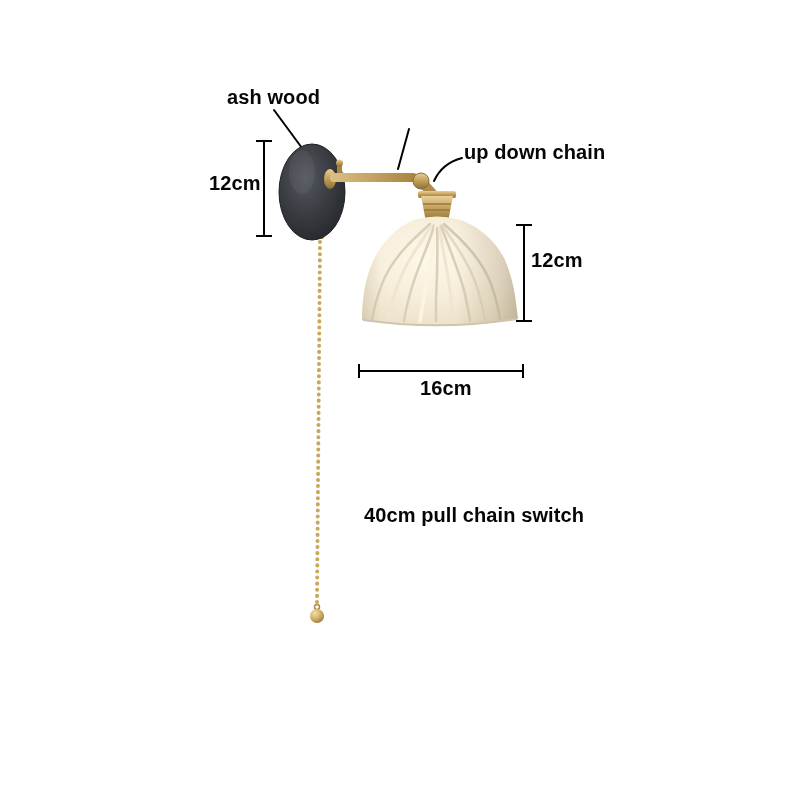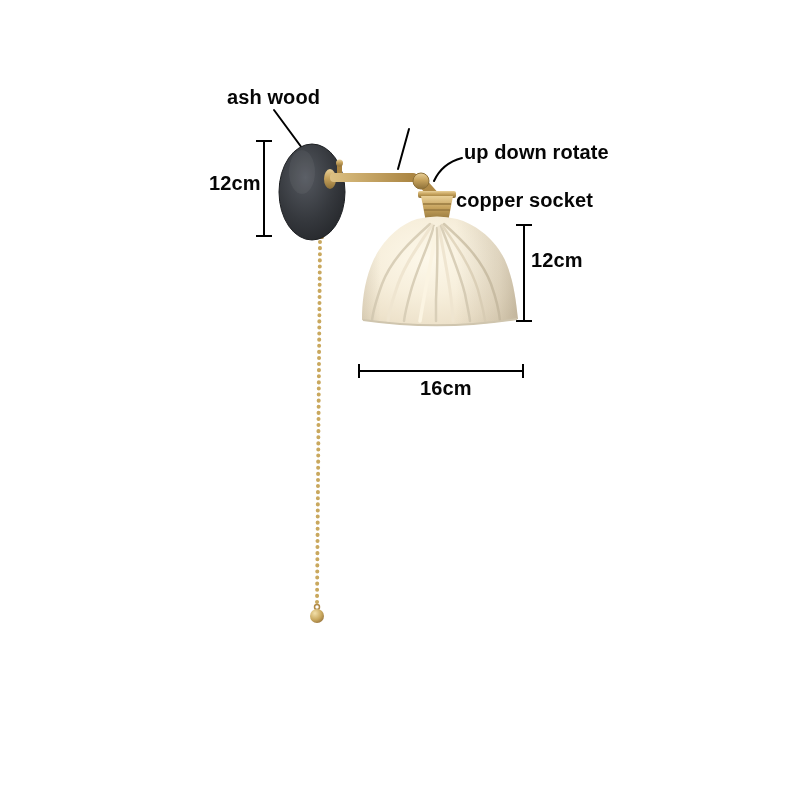--- a/index.html
+++ b/index.html
@@ -126,18 +126,18 @@
         <path d="M442,225 C455,244 470,264 478,290 C481,302 484,312 485,321" stroke="#e3d8c0" stroke-width="2.5"></path>
         <path d="M444,224 C462,240 481,258 491,284 C496,298 499,310 500,321" stroke="#d4c9b0" stroke-width="2.5"></path>
       </g>
       <path d="M417,219 C400,224 380,242 371,266 C364,284 362,303 362,320 Q440,332 518,319 C516,301 514,283 507,265 C498,241 476,224 457,219 Q437,214 417,219 Z" fill="url(#shadeSideG)"></path>
       <path d="M363,320 Q440,331 517,319" fill="none" stroke="#cfc5ae" stroke-width="2"></path>
     </g>
   </svg>
 
   <div class="label lbl-ash-wood">ash wood</div>
   <div class="label lbl-plate-height">12cm</div>
-  <div class="label lbl-ud-rotate">up down rotate</div>
-  <div class="label lbl-copper-socket">copper socket</div>
+  <div class="label lbl-ud-rotate">up down chain</div>
   <div class="label lbl-shade-height">12cm</div>
   <div class="label lbl-shade-width">16cm</div>
+  <div class="label lbl-pull-chain">40cm pull chain switch</div>
 
 </div>
 
 </body></html>

